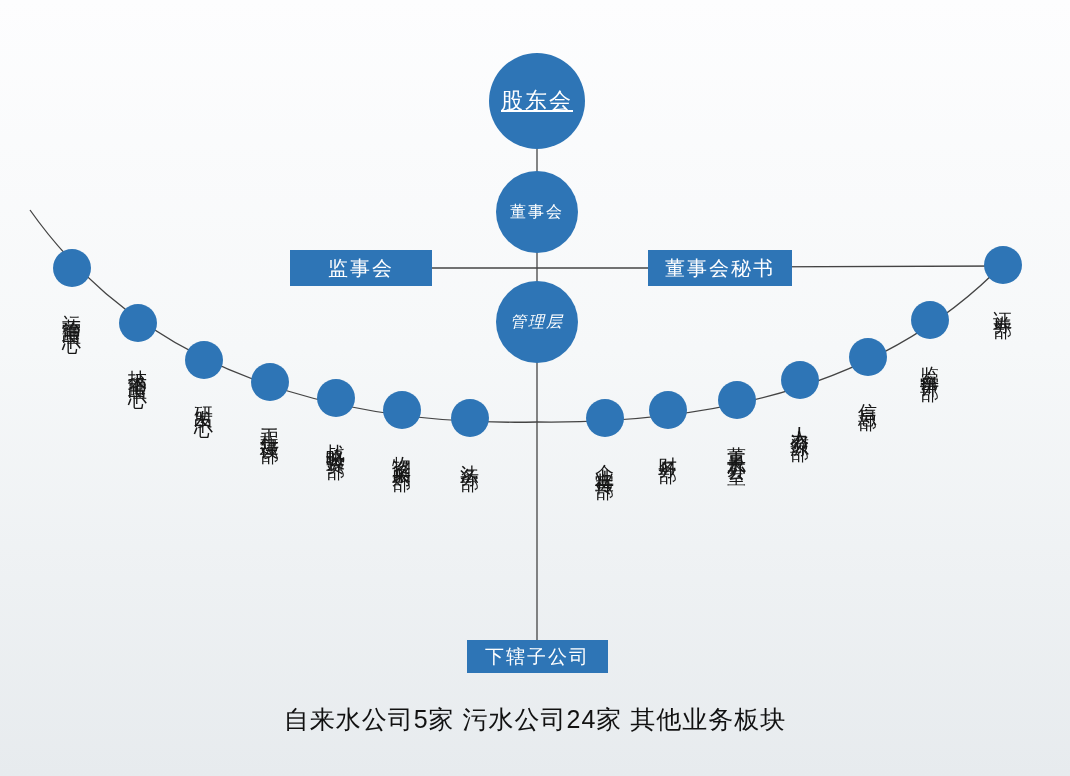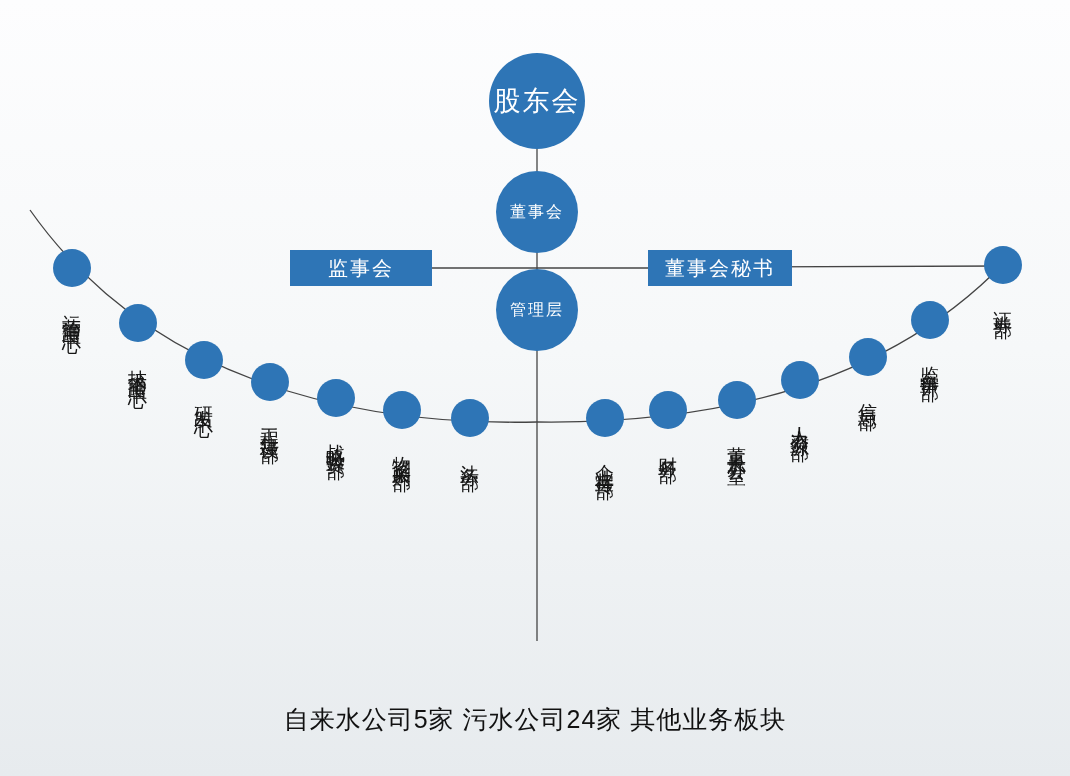--- a/index.html
+++ b/index.html
@@ -19,21 +19,21 @@
   .bignode {
     position:absolute;
     transform:translate(-50%,-50%);
     border-radius:50%;
     background:#2e75b6;
     color:#ffffff;
     display:flex; align-items:center; justify-content:center;
     letter-spacing:2px;
     text-align:center;
   }
-  .bignode.size-l { width:96px; height:96px; font-size:27px; }
+  .bignode.size-l { width:96px; height:96px; font-size:22px;text-decoration:underline; }
   .bignode.size-m { width:82px; height:82px; font-size:16px; }
 
   .box {
     position:absolute;
     background:#2e75b6;
     color:#ffffff;
     display:flex; align-items:center; justify-content:center;
     font-size:20px;
     letter-spacing:2px;
   }
@@ -80,21 +80,21 @@
     <line x1="700" y1="267" x2="1003" y2="266" stroke="#444444" stroke-width="1.3"></line>
     <path d="M 30 210 C 150 380 350 426 537 422 C 700 424 880 392 1005 262" fill="none" stroke="#444444" stroke-width="1.3"></path>
   </svg>
 
   <div class="bignode size-l" style="left:537px; top:101px;">
     <span>股东会</span>
   </div>
   <div class="bignode size-m" style="left:537px; top:212px;">
     <span>董事会</span>
   </div>
-  <div class="bignode size-m" style="left:537px; top:310px;">
+  <div class="bignode size-m" style="left:537px; top:322px;font-style:italic;">
     <span>管理层</span>
   </div>
 
   <div class="box" style="left:290px; top:250px; width:142px; height:36px;">
     <span>监事会</span>
   </div>
   <div class="box" style="left:648px; top:250px; width:144px; height:36px;">
     <span>董事会秘书</span>
   </div>
 
@@ -148,16 +148,19 @@
   </div>
   <div class="dept" style="left:930px; top:301px;">
     <div class="dot"></div>
     <div class="vlabel">监察审计部</div>
   </div>
   <div class="dept" style="left:1003px; top:246px;">
     <div class="dot"></div>
     <div class="vlabel">证券部</div>
   </div>
 
+  <div class="box" style="left:467px; top:640px; width:141px; height:33px; font-size:19px;">
+    <span>下辖子公司</span>
+  </div>
 
   <div class="caption">自来水公司5家 污水公司24家 其他业务板块</div>
 
 </div>
 
 </body></html>

